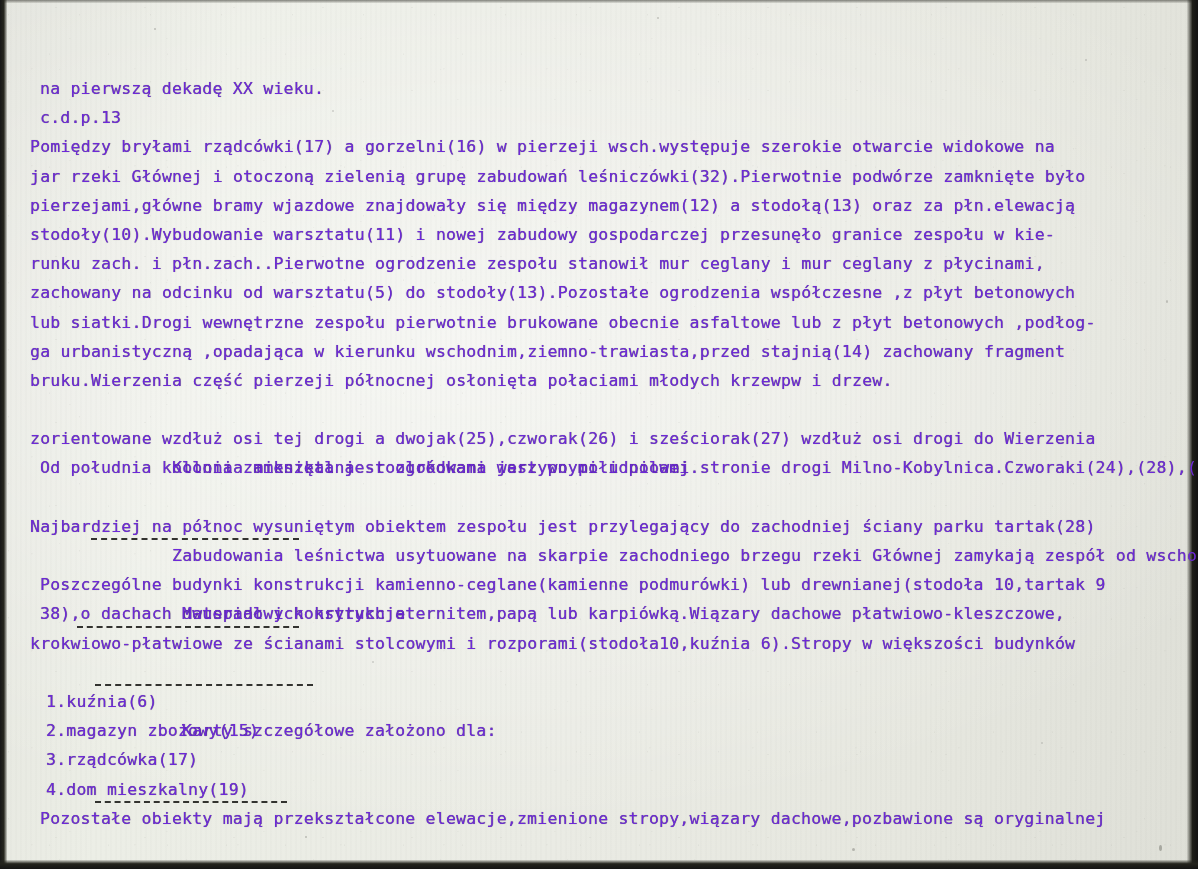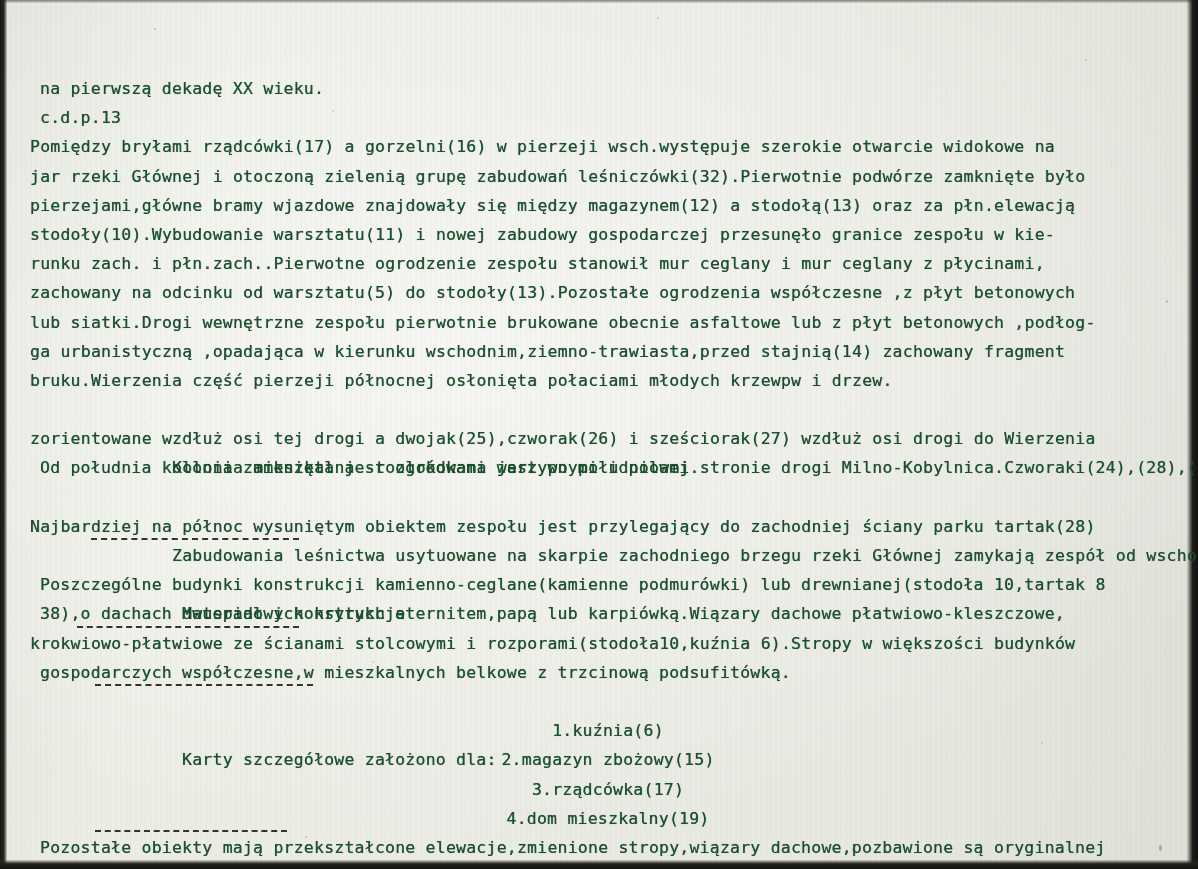--- a/index.html
+++ b/index.html
@@ -97,27 +97,27 @@
     z-index: 4;
     color: #232321;
   }
 
   .ln {
     height: 29.2px;
     line-height: 29.2px;
     font-size: 16.4px;
     letter-spacing: 0.28px;
     white-space: pre;
-    color: #14532d;
+    color: #6d28d9;
     text-shadow:
       0 0 0.7px rgba(40,40,38,0.55),
       0.4px 0.2px 0.5px rgba(55,55,50,0.28);
   }
 
-  .indent1 { padding-left: 16px; text-align: center; }
+  .indent1 { padding-left: 16px; }
   .indent2 { padding-left: 10px; }
 
   
   .heading-line {
     position: relative;
     display: inline-block;
     white-space: pre;
   }
   .rule {
     position: absolute;
@@ -197,24 +197,23 @@
 
     <div class="ln">Najbardziej na północ wysuniętym obiektem zespołu jest przylegający do zachodniej ściany parku tartak(28)</div>
 
     <div class="ln indent2">
       <span class="heading-line">
         <span>Materiał i konstrukcja</span>
         <span class="rule" style="left:-6px; width:218px;"></span>
       </span>
     </div>
 
-    <div class="ln indent2">Poszczególne budynki konstrukcji kamienno-ceglane(kamienne podmurówki) lub drewnianej(stodoła 10,tartak 8</div>
+    <div class="ln indent2">Poszczególne budynki konstrukcji kamienno-ceglane(kamienne podmurówki) lub drewnianej(stodoła 10,tartak 9</div>
     <div class="ln indent2">38),o dachach dwuspadowych krytych eternitem,papą lub karpiówką.Wiązary dachowe płatwiowo-kleszczowe,</div>
     <div class="ln">krokwiowo-płatwiowe ze ścianami stolcowymi i rozporami(stodoła10,kuźnia 6).Stropy w większości budynków</div>
-    <div class="ln indent2">gospodarczych współczesne,w mieszkalnych belkowe z trzcinową podsufitówką.</div>
 
     <div class="ln indent2">
       <span class="heading-line">
         <span>Karty szczegółowe założono dla:</span>
         <span class="rule" style="left:-6px; width:192px;"></span>
       </span>
     </div>
 
     <div class="ln indent1">1.kuźnia(6)</div>
     <div class="ln indent1">2.magazyn zbożowy(15)</div>

